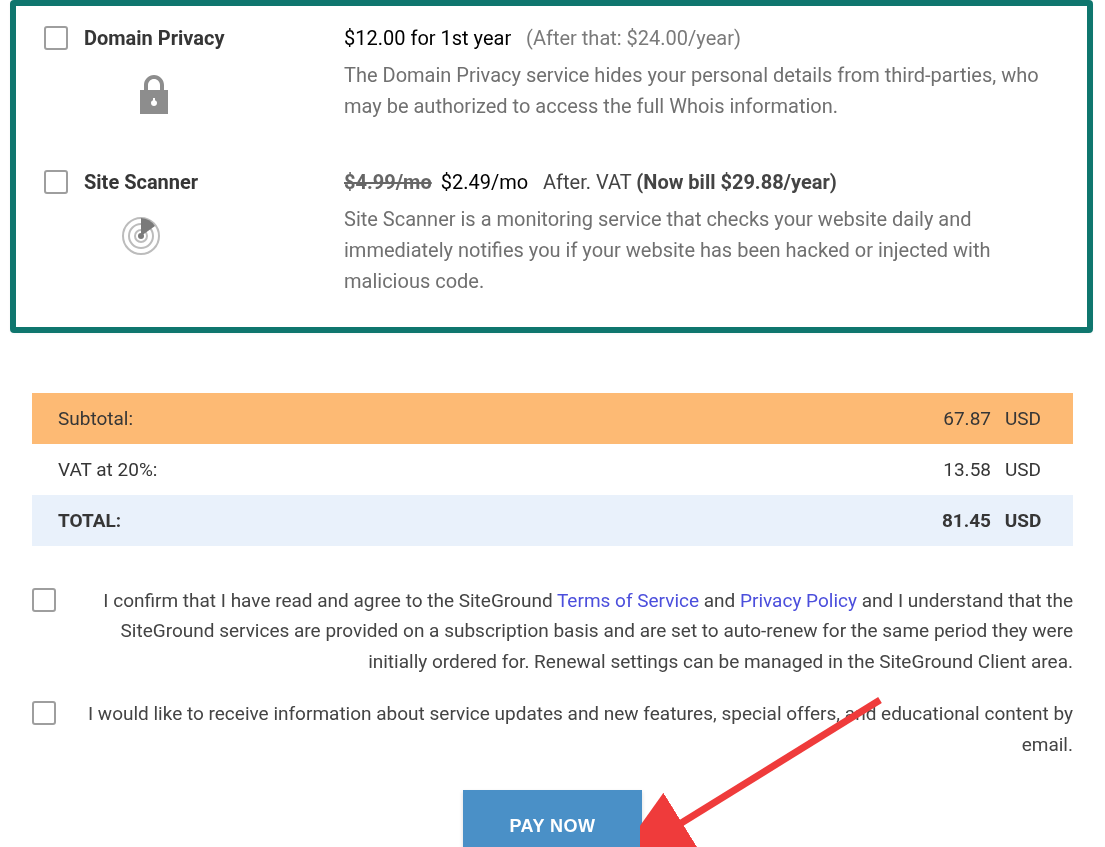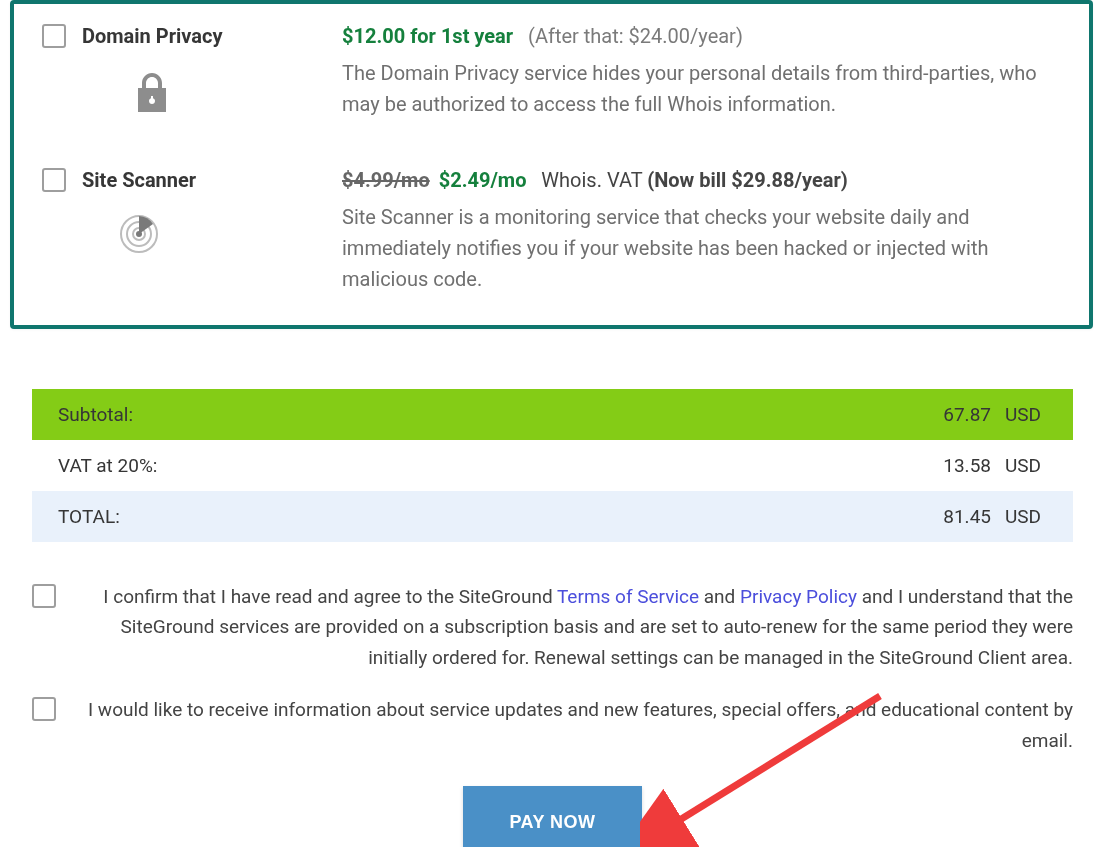--- a/index.html
+++ b/index.html
@@ -3,21 +3,21 @@
 <meta charset="utf-8">
 <style>
   * { box-sizing: border-box; margin: 0; padding: 0; }
   body {
     font-family: -apple-system, BlinkMacSystemFont, "Segoe UI", Roboto, Helvetica, Arial, sans-serif;
     color: #363636;
     background: #fff;
     width: 1105px;
   }
   .card {
-    border: 4px solid #0f766e;
+    border: 6px solid #0f766e;
     border-radius: 4px;
     box-shadow: 0 1px 3px rgba(0,0,0,0.04);
     margin: 0 12px 0 10px;
     background: #fff;
     padding-bottom: 30px;
   }
   .addon-row {
     display: flex;
     align-items: flex-start;
     padding: 20px 28px 0 28px;
@@ -48,21 +48,21 @@
     color: #363636;
     white-space: nowrap;
     align-self: flex-start;
   }
   .addon-icon {
     margin-top: 22px;
     color: #8d8d8d;
   }
   .addon-right { flex: 1; }
   .price-line { font-size: 20px; margin-bottom: 10px; }
-  .price-green { color: #15803d; font-weight: 700; }
+  .price-green { color: #000000; font-weight: 400; }
   .price-strike {
     color: #666;
     font-weight: 700;
     text-decoration: line-through;
     margin-right: 4px;
   }
   .price-paren { color: #7a7a7a; }
   .price-note { color: #444; }
   .desc {
     font-size: 20px;
@@ -75,23 +75,23 @@
   .totals {
     margin: 60px 32px 0 32px;
   }
   .totals-row {
     display: flex;
     align-items: center;
     padding: 14px 26px;
     font-size: 19px;
     color: #363636;
   }
-  .totals-row.subtotal { background: #84cc16; }
+  .totals-row.subtotal { background: #fdba74; }
   .totals-row.vat { background: #fff; }
-  .totals-row.total { background: #e9f1fb; font-weight: 400; }
+  .totals-row.total { background: #e9f1fb; font-weight: 700; }
   .totals-label { flex: 1; }
   .totals-amount { width: 80px; text-align: right; }
   .totals-cur { width: 56px; text-align: center; padding-left: 8px; }
 
   .consent-area {
     margin: 40px 32px 0 32px;
     font-size: 19px;
     line-height: 1.6;
     color: #444;
     text-align: right;
@@ -171,21 +171,21 @@
           </svg>
         </div>
       </div>
     </div>
     <div class="addon-right">
       <div class="price-line">
         <span class="price-strike">$4.99/mo</span>
         <span class="price-green">$2.49/mo</span>
         &nbsp;
         <span class="price-note">
-          <span>Whois. VAT </span><strong>(Now bill $29.88/year)</strong>
+          <span>After. VAT </span><strong>(Now bill $29.88/year)</strong>
         </span>
       </div>
       <div class="desc">Site Scanner is a monitoring service that checks your website daily and immediately notifies you if your website has been hacked or injected with malicious code.</div>
     </div>
   </div>
 
 </div>
 
 <div class="totals">
   <div class="totals-row subtotal">

